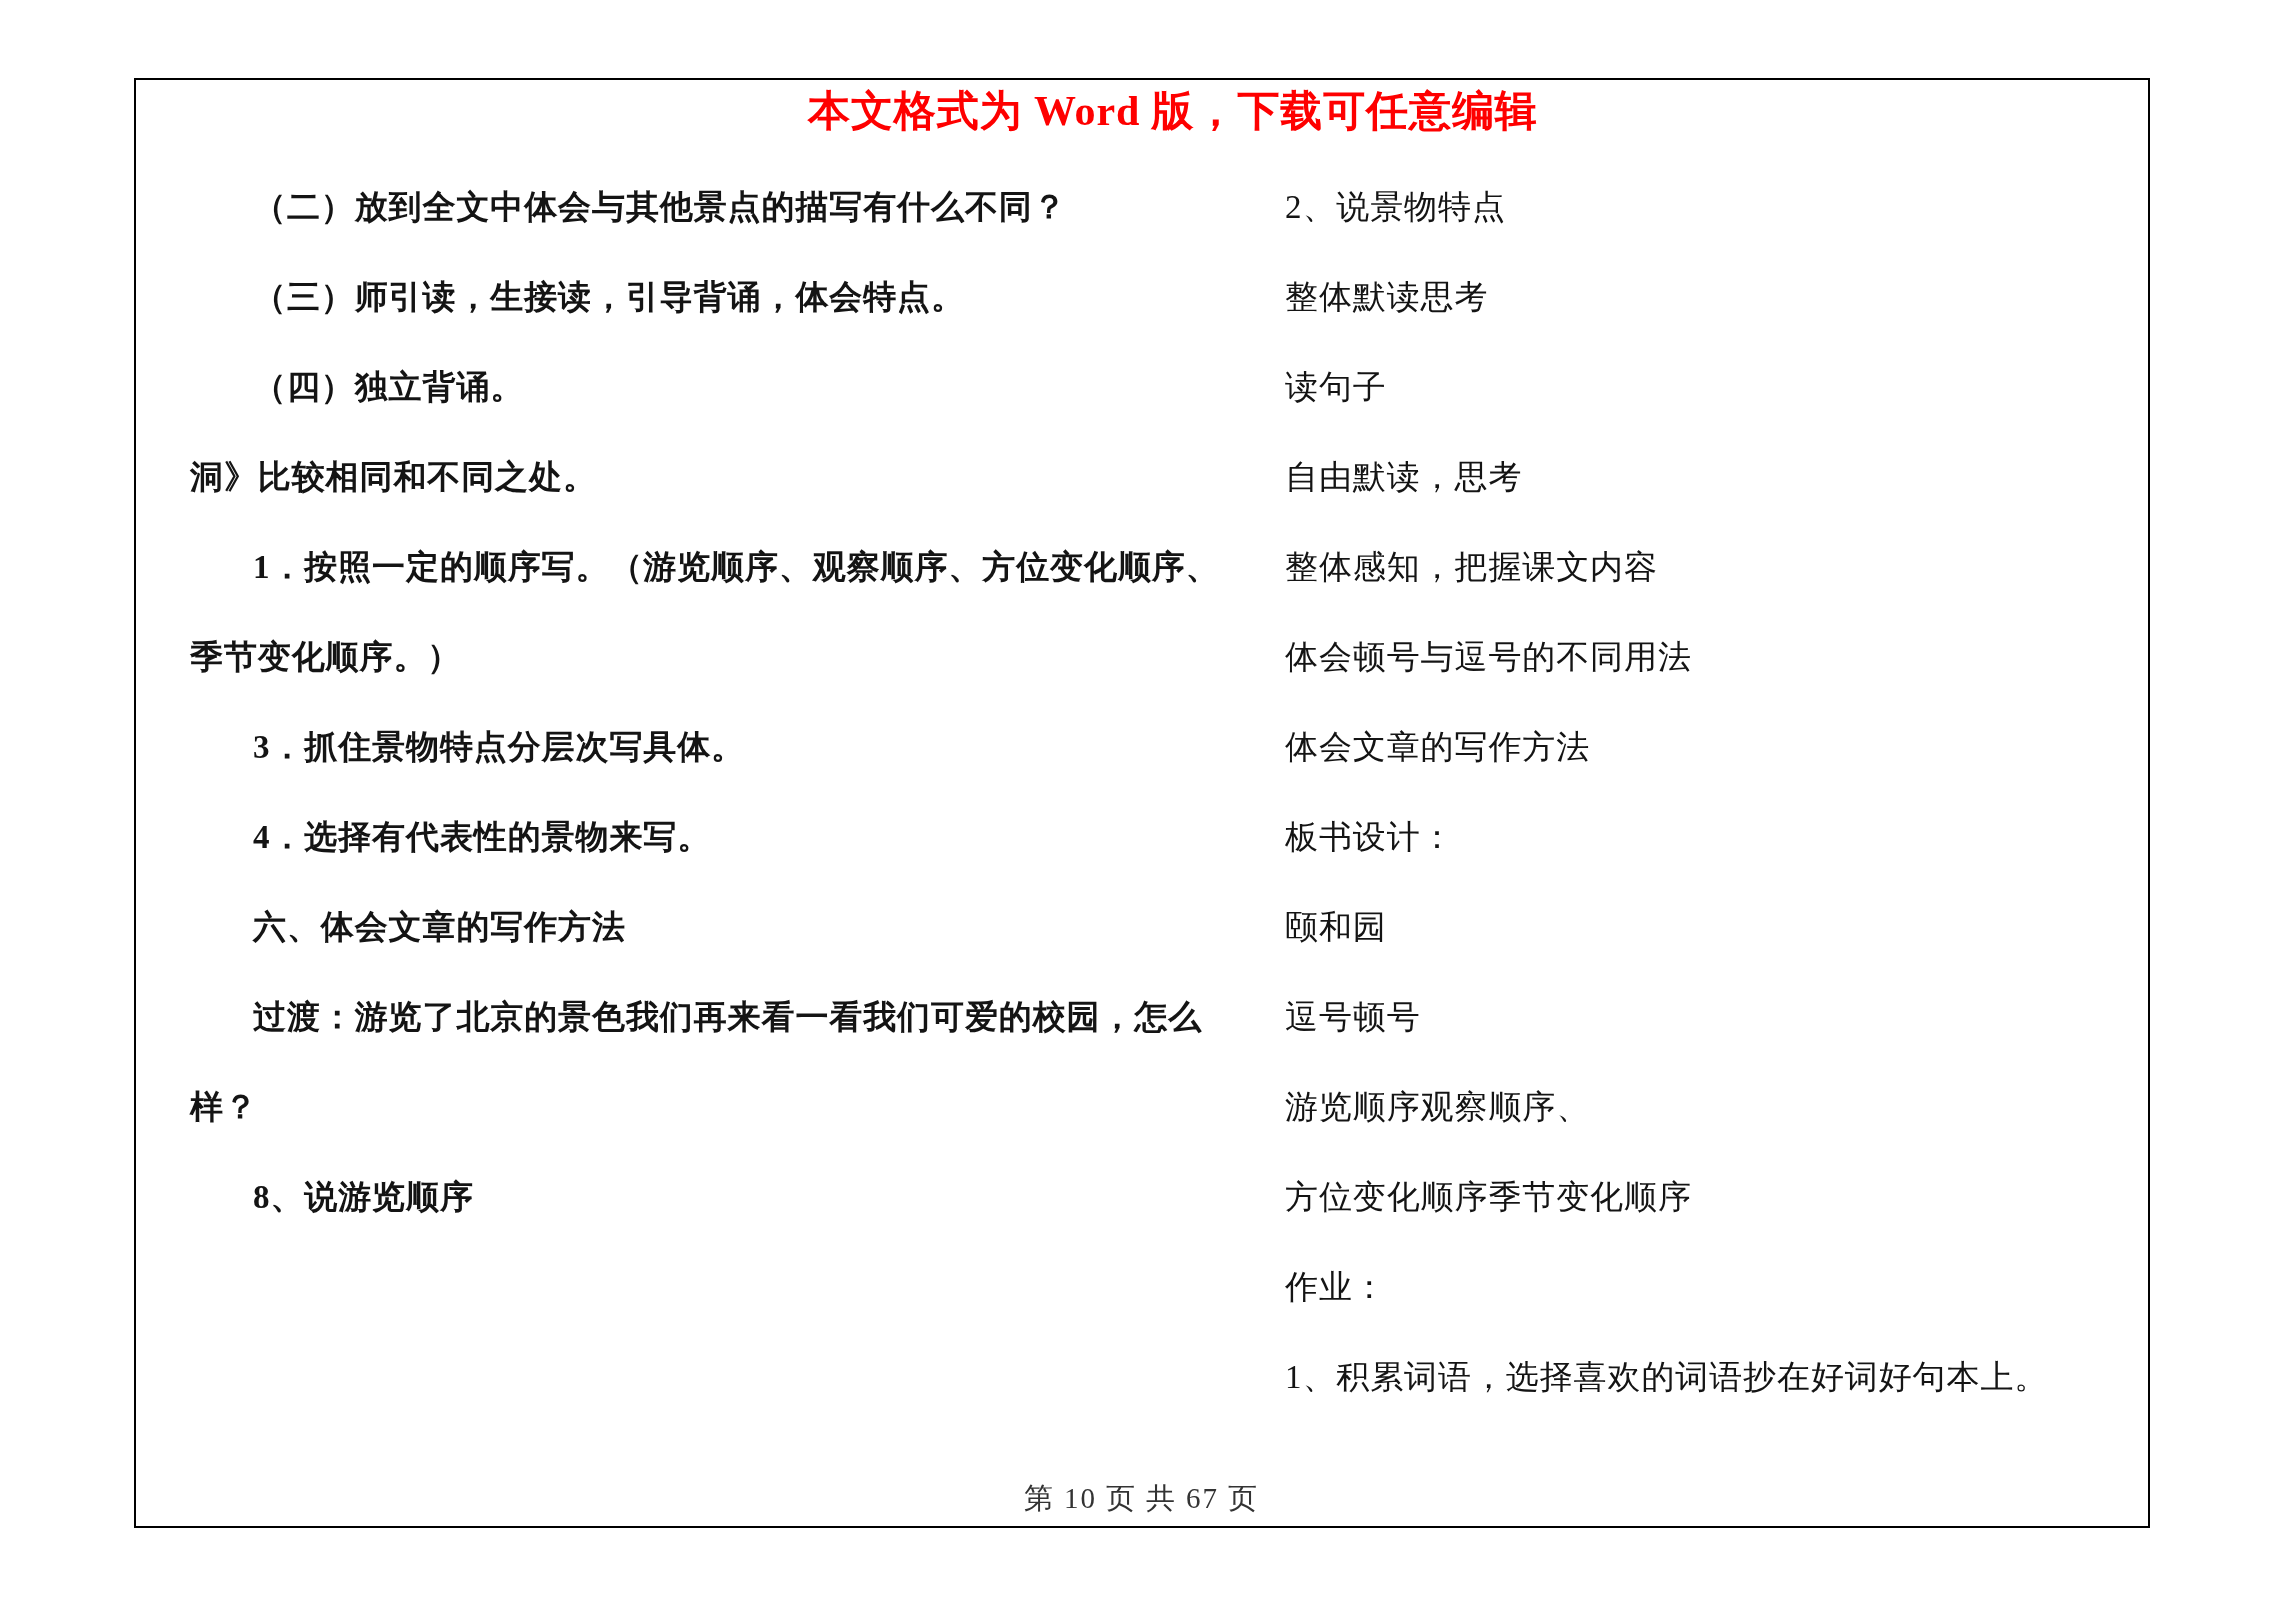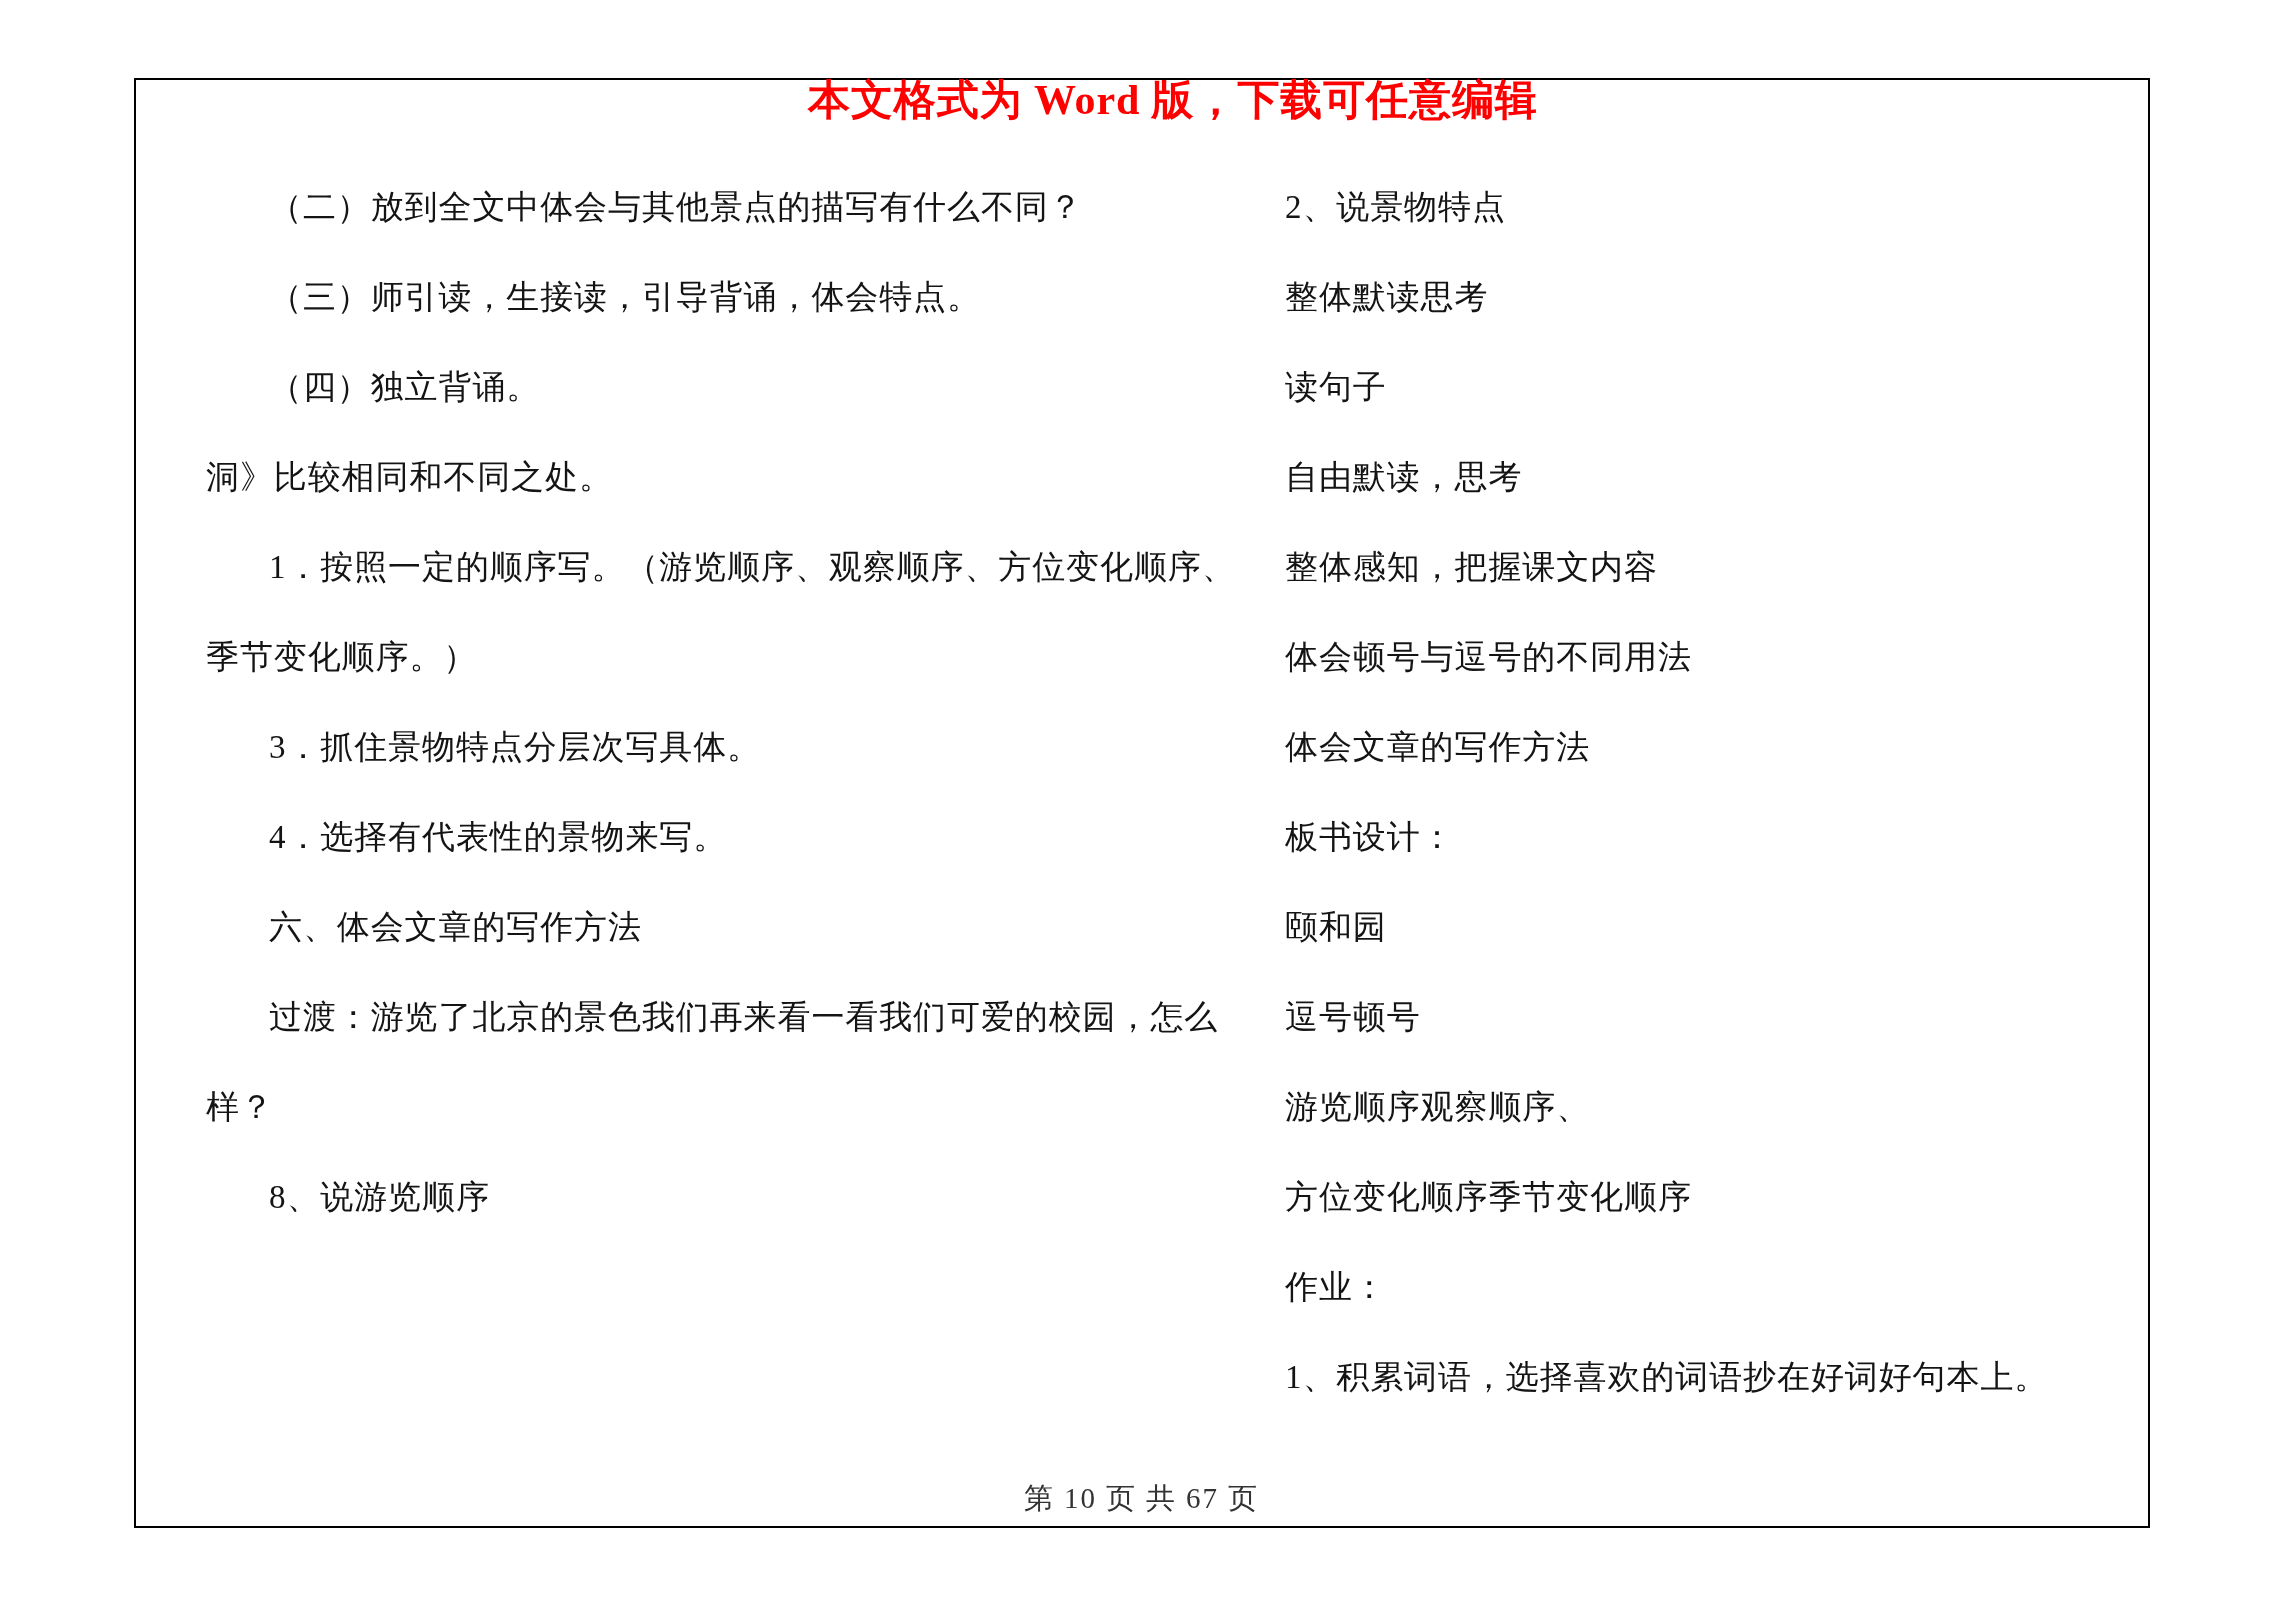--- a/index.html
+++ b/index.html
@@ -21,35 +21,35 @@
     left: 134px;
     top: 78px;
     width: 2016px;
     height: 1450px;
     border: 2.8px solid #000000;
     box-sizing: border-box;
   }
   .header-notice {
     position: absolute;
     left: 808px;
-    top: 76px;
+    top: 87px;
     font-size: 42px;
     line-height: 48px;
     font-weight: bold;
     color: #fe0000;
     white-space: nowrap;
     letter-spacing: 0.9px;
   }
   .column {
     position: absolute;
     top: 162px;
     font-size: 33px;
     letter-spacing: 0.9px;
   }
-  .column-left  { left: 206px;  width: 1067px; }
+  .column-left  { left: 190px;  width: 1067px; font-weight: bold; }
   .column-right { left: 1285px; width: 863px; }
   .line {
     height: 90px;
     display: flex;
     align-items: center;
     white-space: nowrap;
   }
   .line.indent { padding-left: 63px; }
   .page-footer {
     position: absolute;

